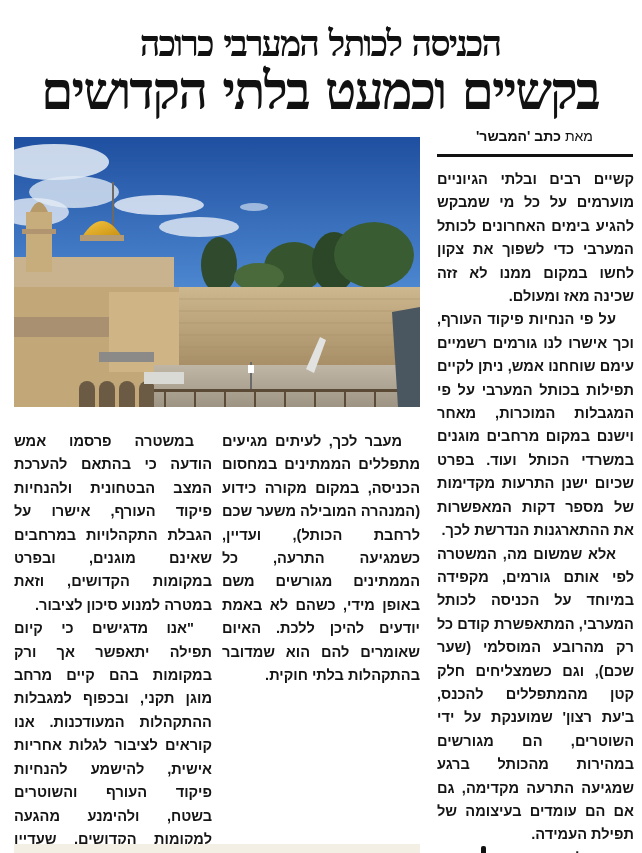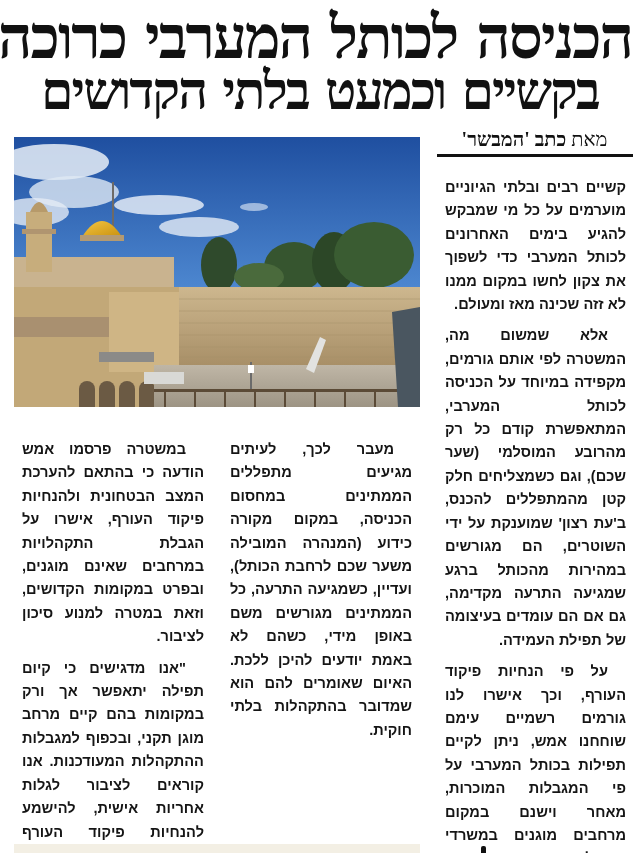--- a/index.html
+++ b/index.html
@@ -1,26 +1,26 @@
 <!DOCTYPE html>
 <html><head>
 <meta charset="utf-8">
 <style>
   html, body { margin:0; padding:0; background:#ffffff; }
   body { width:642px; height:853px; position:relative; overflow:hidden; font-family:"DejaVu Serif", serif; color:#111; }
   .headline { position:absolute; left:8px; right:10px; direction:rtl; text-align:center; font-family:"DejaVu Serif", serif; font-weight:bold; color:#111; white-space:nowrap; letter-spacing:-2px; }
-  .hl1 { top:8px; font-size:60px; line-height:58px; }
+  .hl1 { top:14px; font-size:36px; line-height:58px; }
   .hl2 { top:62px; font-size:52px; line-height:58px; }
-  .byline { position:absolute; top:128px; left:437px; width:195px; direction:rtl; text-align:center; font-family:Liberation Serif, serif; font-size:20px; color:#111; }
+  .byline { position:absolute; top:128px; left:437px; width:195px; direction:rtl; text-align:center; font-family:Liberation Sans, sans-serif; font-size:14px; color:#111; }
   .byline .strong { font-weight:bold; }
   .byline-rule { position:absolute; top:154px; left:437px; width:196px; height:3px; background:#111; }
   .photo { position:absolute; left:14px; top:137px; width:406px; height:270px; overflow:hidden; }
   .photo svg { display:block; }
   .col { position:absolute; direction:rtl; text-align:justify; text-align-last:right; font-family:"Liberation Sans", sans-serif; font-size:14.6px; line-height:23.4px; color:#151515; font-weight:bold; }
-  .col p { margin:8px; }
+  .col p { margin:0; }
   .col p.indent { text-indent:18px; }
   .col-right { left:437px; width:197px; top:168px; }
   .col-mid { left:222px; width:198px; top:430px; }
   .col-left { left:14px; width:198px; top:430px; }
   .bottom-box { position:absolute; left:14px; top:844px; width:406px; height:9px; background:#f3efe4; }
   .mark { position:absolute; left:481px; top:846px; width:5px; height:7px; background:#111; border-radius:2px 2px 0 0; }
 </style>
 </head>
 <body>
 
@@ -116,22 +116,22 @@
       <rect x="390" y="252" width="2" height="18"></rect>
     </g>
 
     <path d="M378 175 L406 170 L406 270 L384 270 Z" fill="#4a5660"></path>
     <path d="M292 232 L306 200 L312 203 L300 236 Z" fill="#e2e2e0"></path>
   </svg>
 </div>
 
 <div class="col col-right">
   <p>קשיים רבים ובלתי הגיוניים מוערמים על כל מי שמבקש להגיע בימים האחרונים לכותל המערבי כדי לשפוך את צקון לחשו במקום ממנו לא זזה שכינה מאז ומעולם.</p>
+  <p class="indent">על פי הנחיות פיקוד העורף, וכך אישרו לנו גורמים רשמיים עימם שוחחנו אמש, ניתן לקיים תפילות בכותל המערבי על פי המגבלות המוכרות, מאחר וישנם במקום מרחבים מוגנים במשרדי הכותל ועוד. בפרט שכיום ישנן התרעות מקדימות של מספר דקות המאפשרות את ההתארגנות הנדרשת לכך.</p>
   <p class="indent">אלא שמשום מה, המשטרה לפי אותם גורמים, מקפידה במיוחד על הכניסה לכותל המערבי, המתאפשרת קודם כל רק מהרובע המוסלמי (שער שכם), וגם כשמצליחים חלק קטן מהמתפללים להכנס, ב'עת רצון' שמוענקת על ידי השוטרים, הם מגורשים במהירות מהכותל ברגע שמגיעה התרעה מקדימה, גם אם הם עומדים בעיצומה של תפילת העמידה.</p>
-  <p class="indent">על פי הנחיות פיקוד העורף, וכך אישרו לנו גורמים רשמיים עימם שוחחנו אמש, ניתן לקיים תפילות בכותל המערבי על פי המגבלות המוכרות, מאחר וישנם במקום מרחבים מוגנים במשרדי הכותל ועוד. בפרט שכיום ישנן התרעות מקדימות של מספר דקות המאפשרות את ההתארגנות הנדרשת לכך.</p>
   <p class="indent">"אין לזה שום היגיון", אומר לנו גורם איתו שוחחנו. "בבוקר היו פה כמה אנשים בודדים, אחד מהם עמד באמצע שמונה עשרה, והגיעה התרעה מקדימה. במקום לתת לו את האפשרות לסיים,</p>
 </div>
 
 <div class="col col-mid">
   <p class="indent">מעבר לכך, לעיתים מגיעים מתפללים הממתינים במחסום הכניסה, במקום מקורה כידוע (המנהרה המובילה משער שכם לרחבת הכותל), ועדיין, כשמגיעה התרעה, כל הממתינים מגורשים משם באופן מידי, כשהם לא באמת יודעים להיכן ללכת. האיום שאומרים להם הוא שמדובר בהתקהלות בלתי חוקית.</p>
 
 </div>
 
 <div class="col col-left">
   <p class="indent">במשטרה פרסמו אמש הודעה כי בהתאם להערכת המצב הבטחונית ולהנחיות פיקוד העורף, אישרו על הגבלת התקהלויות במרחבים שאינם מוגנים, ובפרט במקומות הקדושים, וזאת במטרה למנוע סיכון לציבור.</p>

